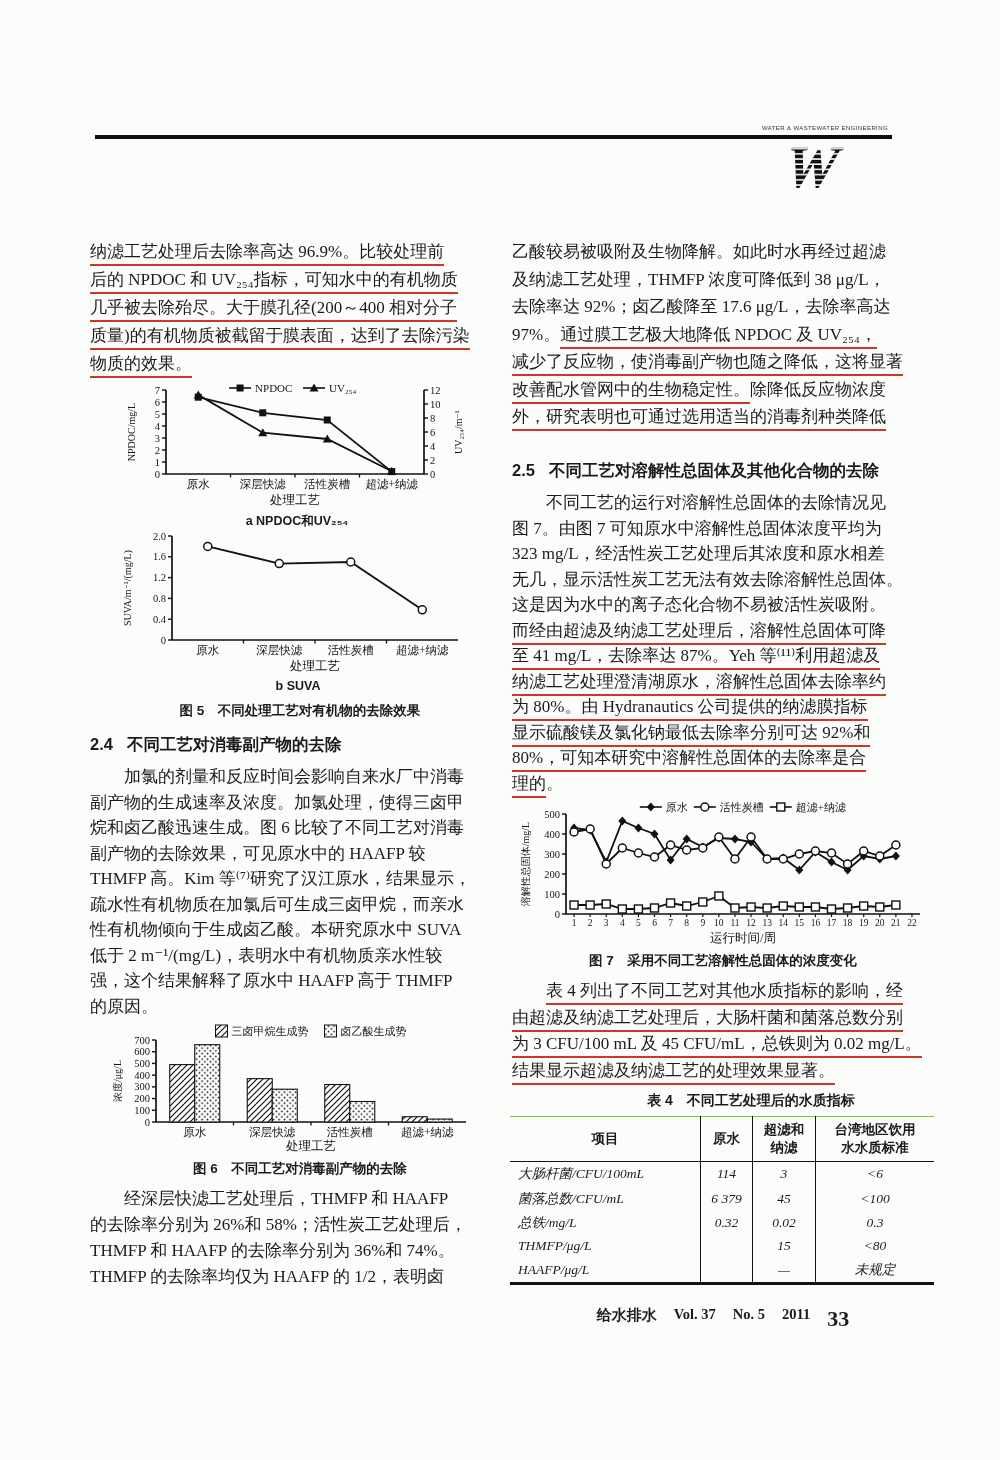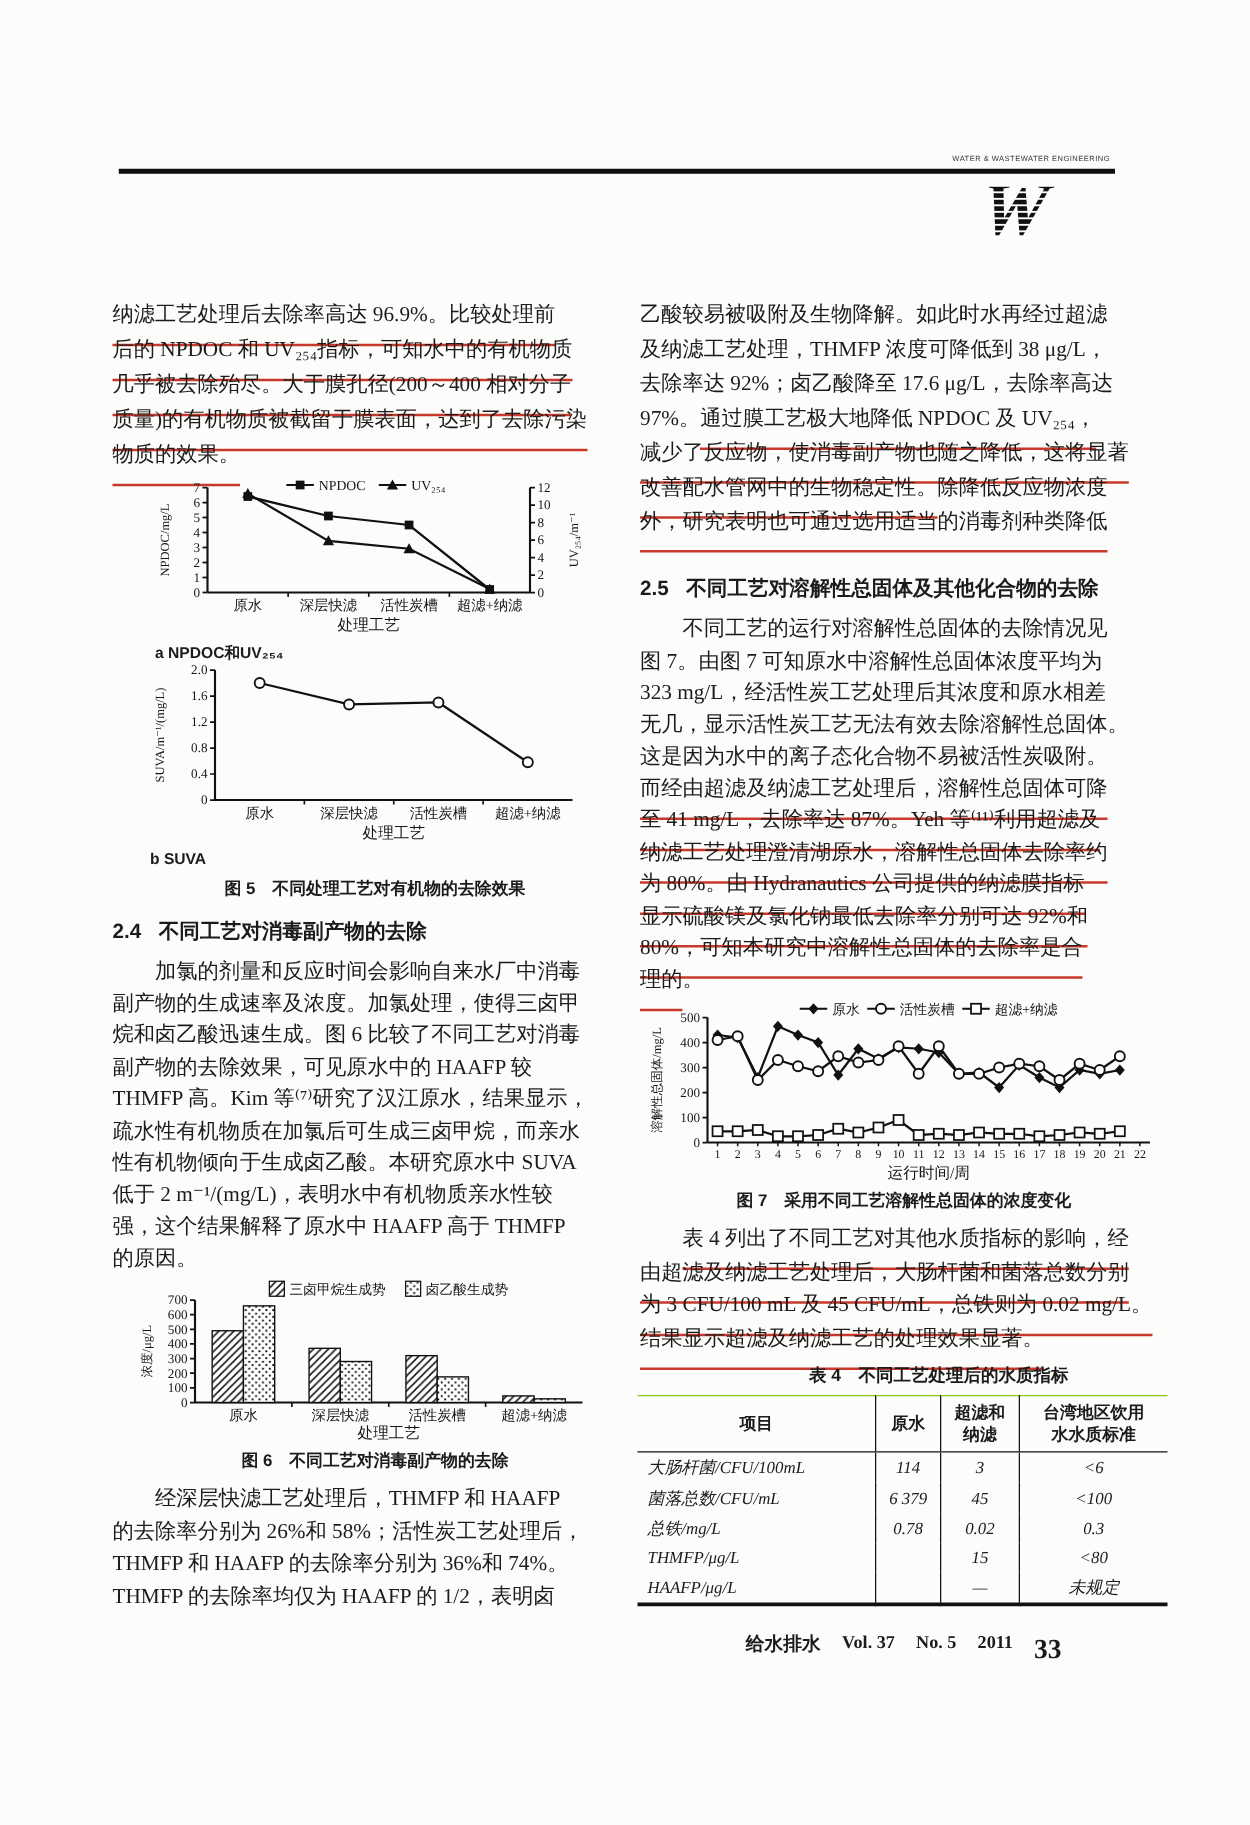--- a/index.html
+++ b/index.html
@@ -10,26 +10,26 @@
   .hsmall{position:absolute;left:700px;top:125px;width:188px;text-align:right;font-size:6px;
           letter-spacing:.4px;color:#333;font-family:"Liberation Sans",sans-serif;}
   .para{position:absolute;width:422px;font-size:17px;}
   .para .line{white-space:nowrap;}
   .para .line.ind{text-indent:34px;}
   .lh28 .line{line-height:28px;height:28px;}
   .lh275 .line{line-height:27.5px;height:27.5px;}
   .lh265 .line{line-height:26.5px;height:26.5px;}
   .lh26 .line{line-height:26px;height:26px;}
   .lh255 .line{line-height:25.5px;height:25.5px;}
-  span.u{border-bottom:2.4px solid #c8392b;padding-bottom:14px;}
+  span.u{border-bottom:2.4px solid #c8392b;padding-bottom:3px;}
   .shead{position:absolute;width:430px;font-family:"Liberation Sans",sans-serif;font-weight:bold;
          font-size:16.5px;white-space:nowrap;}
   .shead .num{margin-right:14px;}
   .fig{position:absolute;}
-  .fig .subtitle{text-align:left;font-weight:bold;font-size:12.5px;margin-top:1px;
+  .fig .subtitle{text-align:center;font-weight:bold;font-size:12.5px;margin-top:1px;
                  font-family:"Liberation Sans",sans-serif;}
   .fcap{position:absolute;text-align:center;font-weight:bold;font-size:13.5px;
         font-family:"Liberation Sans",sans-serif;white-space:nowrap;}
   #tbl-title{position:absolute;left:540px;top:1092px;width:422px;text-align:center;font-weight:bold;
         font-size:14px;font-family:"Liberation Sans",sans-serif;}
   table#tbl4{position:absolute;left:510px;top:1116px;width:424px;border-collapse:collapse;
         font-size:13.5px;border-top:1px solid #84cc16;border-bottom:3px solid #111;}
   #tbl4 th{font-family:"Liberation Sans",sans-serif;font-weight:bold;border-bottom:1.6px solid #111;
         padding:4px 2px;white-space:pre-line;font-size:13.5px;vertical-align:middle;}
   #tbl4 td{text-align:center;padding:3.2px 3px;font-style:italic;}
@@ -447,21 +447,21 @@
           <td>&lt;6</td>
         </tr>
         <tr>
           <td>菌落总数/CFU/mL</td>
           <td>6 379</td>
           <td>45</td>
           <td>&lt;100</td>
         </tr>
         <tr>
           <td>总铁/mg/L</td>
-          <td>0.78</td>
+          <td>0.32</td>
           <td>0.02</td>
           <td>0.3</td>
         </tr>
         <tr>
           <td>THMFP/μg/L</td>
           <td></td>
           <td>15</td>
           <td>&lt;80</td>
         </tr>
         <tr>

